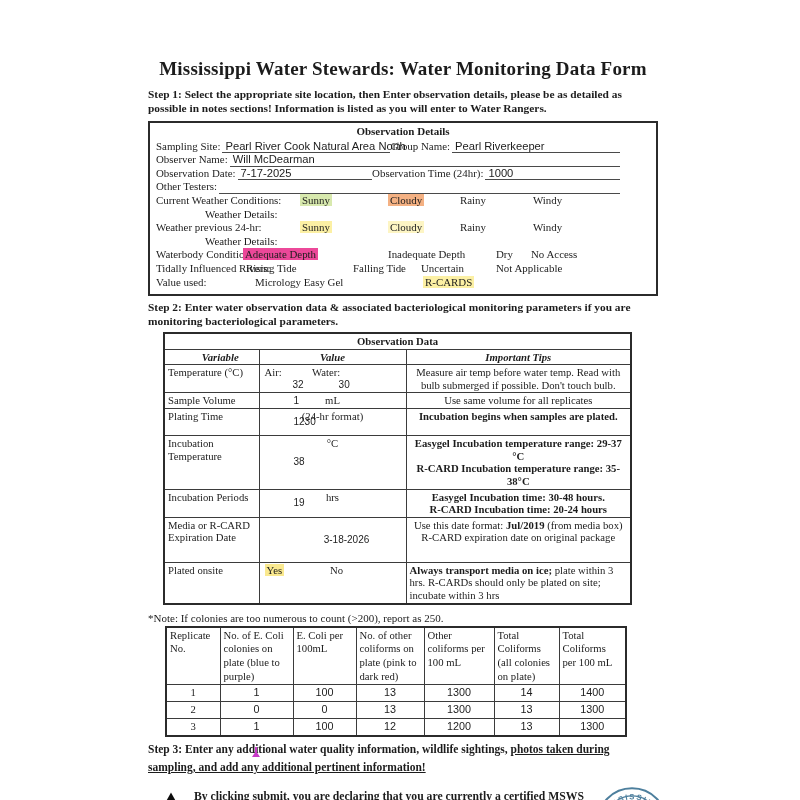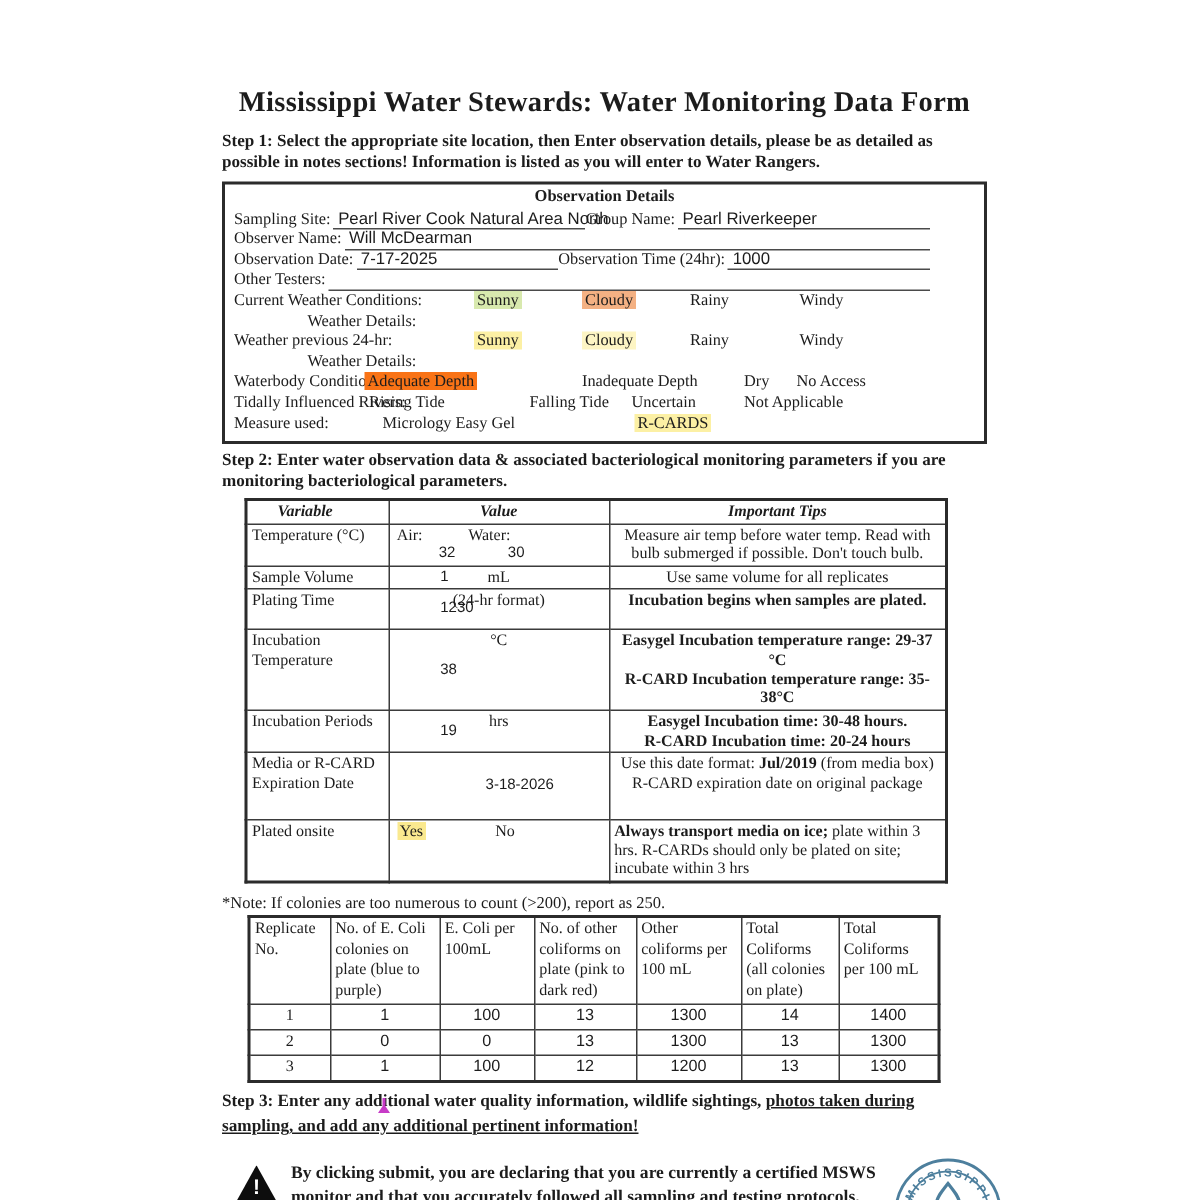--- a/index.html
+++ b/index.html
@@ -18,33 +18,33 @@
   .boxheading{text-align:center;font-weight:bold;font-size:11px;margin-bottom:1px;}
   .frow{display:flex;white-space:nowrap;height:13.6px;}
   .frow .lbl{padding-right:2px;}
   .fill{flex:1;border-bottom:1px solid #4a4a4a;min-width:8px;}
   .val{font-family:"Liberation Sans",sans-serif;font-size:11.2px;padding-left:3px;line-height:1.05;}
   .tail{width:30px;flex:0 0 auto;}
   .optrow{position:relative;height:13.6px;}
   .optrow .rlabel{position:absolute;left:0;top:0;}
   .optrow .opt{position:absolute;top:0;}
   .indent{padding-left:49px;}
-  .wrow .o1{left:160px}.wrow .o2{left:232px}.wrow .o3{left:304px}.wrow .o4{left:377px}
+  .wrow .o1{left:144px}.wrow .o2{left:232px}.wrow .o3{left:304px}.wrow .o4{left:377px}
   .brow .o1{left:87px}.brow .o2{left:232px}.brow .o3{left:340px}.brow .o4{left:375px}
   .trow .o1{left:90px}.trow .o2{left:197px}.trow .o3{left:265px}.trow .o4{left:340px}
   .mrow .o1{left:99px}.mrow .o2{left:267px}
   .hl{padding:0 2px;}
 
   
   table.obs{border-collapse:collapse;border:2px solid #2b2b2b;margin:3px 0 0 15px;
             table-layout:fixed;width:467px;font-size:10.7px;line-height:1.18;}
   .obs td{border:1px solid #3b3b3b;padding:1px 3px;vertical-align:top;}
   .obs .thead td{text-align:center;font-weight:bold;}
   .obs .colhead td{font-weight:bold;font-style:italic;}
-  .obs .colhead .c1{text-align:left;padding-left:20px;}
+  .obs .colhead .c1{text-align:center;padding-left:20px;}
   .obs .colhead .c2,.obs .colhead .c3{text-align:center;}
   .tip{text-align:center;}
   .tipl{text-align:left;}
   .bold{font-weight:bold;}
   .sans{font-family:"Liberation Sans",sans-serif;font-size:10px;margin-left:28px;}
   .vpair{display:flex;}
   .vpair span:first-child{flex:0 0 34%;padding-left:2px;}
   .vpair .shift{padding-left:18px;}
   .vpair .shift-sm{padding-left:8px;}
   .vcell{position:relative;}
@@ -134,50 +134,53 @@
       <span class="opt o2"><span class="hl" style="background-color: rgb(253, 245, 196);">Cloudy</span></span>
       <span class="opt o3">Rainy</span>
       <span class="opt o4">Windy</span>
     </div>
     <div class="frow">
       <span class="lbl indent">Weather Details:</span>
     </div>
 
     <div class="optrow brow">
       <span class="rlabel">Waterbody Condition:</span>
-      <span class="opt o1"><span class="hl" style="background-color: #f97316;">Adequate Depth</span></span>
+      <span class="opt o1"><span class="hl" style="background-color: #ec4899;">Adequate Depth</span></span>
       <span class="opt o2">Inadequate Depth</span>
       <span class="opt o3">Dry</span>
       <span class="opt o4">No Access</span>
     </div>
 
     <div class="optrow trow">
       <span class="rlabel">Tidally Influenced Rivers:</span>
       <span class="opt o1">Rising Tide</span>
       <span class="opt o2">Falling Tide</span>
       <span class="opt o3">Uncertain</span>
       <span class="opt o4">Not Applicable</span>
     </div>
 
     <div class="optrow mrow">
-      <span class="rlabel">Measure used:</span>
+      <span class="rlabel">Value used:</span>
       <span class="opt o1">Micrology Easy Gel</span>
       <span class="opt o2"><span class="hl" style="background-color: rgb(252, 240, 164);">R-CARDS</span></span>
     </div>
   </div>
 
   <p class="step step2">Step 2: Enter water observation data &amp; associated bacteriological monitoring parameters if you are monitoring bacteriological parameters.</p>
 
   <table class="obs">
     <colgroup>
         <col style="width:95px">
         <col style="width:147px">
         <col style="width:225px">
       </colgroup>
     <tbody>
+        <tr class="thead">
+          <td colspan="3">Observation Data</td>
+        </tr>
     <tr class="colhead">
       <td class="c1">Variable</td>
       <td class="c2">Value</td>
       <td class="c3">Important Tips</td>
     </tr>
     <tr>
       <td>Temperature (°C)</td>
       <td>
         <div class="vpair">
               <span>Air:</span>

